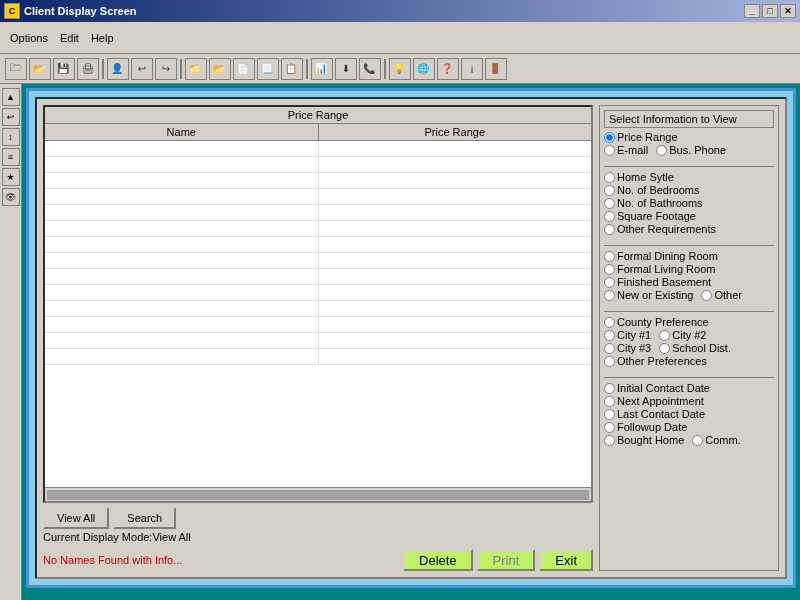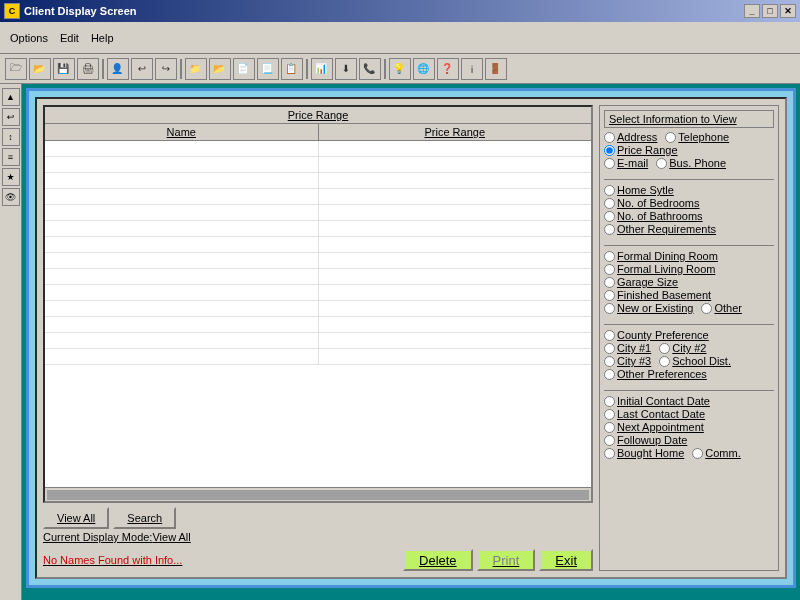--- a/index.html
+++ b/index.html
@@ -351,21 +351,21 @@
 
   <div class="sidebar">
     <div class="sidebar-icon">▲</div>
     <div class="sidebar-icon">↩</div>
     <div class="sidebar-icon">↕</div>
     <div class="sidebar-icon">≡</div>
     <div class="sidebar-icon">★</div>
     <div class="sidebar-icon">👁</div>
   </div>
 
-  <div class="main-content" style="flex:1; display:flex; flex-direction:column;text-decoration:underline;">
+  <div class="main-content" style="flex:1; display:flex; flex-direction:column;">
     <div class="outer-frame">
       <div class="inner-frame">
 
         <div style="flex:1; display:flex; flex-direction:column;">
           <div class="left-panel">
             <div class="panel-title">Price Range</div>
             <div class="table-header">
               <div class="table-header-cell">Name</div>
               <div class="table-header-cell">Price Range</div>
             </div>
@@ -451,30 +451,20 @@
             </div>
           </div>
         </div>
 
         <div class="right-panel">
           <div style="font-size:11px; margin-bottom:3px; border: 1px solid #808080; padding: 2px 4px;">Select Information to View</div>
 
           <div class="radio-group">
             <div class="radio-row">
               <div class="radio-item">
-                <input type="radio" name="displayinfo" id="r_address" style="">
-                <label class="radio-label" for="r_address">Address</label>
-              </div>
-              <div class="radio-item">
-                <input type="radio" name="displayinfo" id="r_telephone" style="">
-                <label class="radio-label" for="r_telephone">Telephone</label>
-              </div>
-            </div>
-            <div class="radio-row">
-              <div class="radio-item">
                 <input type="radio" name="displayinfo" id="r_pricerange" checked="" style="">
                 <label class="radio-label" for="r_pricerange">Price Range</label>
               </div>
             </div>
             <div class="radio-row">
               <div class="radio-item">
                 <input type="radio" name="displayinfo" id="r_email" style="">
                 <label class="radio-label" for="r_email">E-mail</label>
               </div>
               <div class="radio-item">
@@ -500,20 +490,26 @@
               </div>
             </div>
             <div class="radio-row">
               <div class="radio-item">
                 <input type="radio" name="displayinfo" id="r_bathrooms" style="">
                 <label class="radio-label" for="r_bathrooms">No. of Bathrooms</label>
               </div>
             </div>
             <div class="radio-row">
               <div class="radio-item">
+                <input type="radio" name="displayinfo" id="r_sqft" style="">
+                <label class="radio-label" for="r_sqft">Square Footage</label>
+              </div>
+            </div>
+            <div class="radio-row">
+              <div class="radio-item">
                 <input type="radio" name="displayinfo" id="r_otherrequirements" style="">
                 <label class="radio-label" for="r_otherrequirements">Other Requirements</label>
               </div>
             </div>
           </div>
 
           <div class="divider"></div>
 
           <div class="radio-group">
             <div class="radio-row">
@@ -523,26 +519,20 @@
               </div>
             </div>
             <div class="radio-row">
               <div class="radio-item">
                 <input type="radio" name="displayinfo" id="r_formalliving" style="">
                 <label class="radio-label" for="r_formalliving">Formal Living Room</label>
               </div>
             </div>
             <div class="radio-row">
               <div class="radio-item">
-                <input type="radio" name="displayinfo" id="r_garagesize" style="">
-                <label class="radio-label" for="r_garagesize">Garage Size</label>
-              </div>
-            </div>
-            <div class="radio-row">
-              <div class="radio-item">
                 <input type="radio" name="displayinfo" id="r_finishedbasement" style="">
                 <label class="radio-label" for="r_finishedbasement">Finished Basement</label>
               </div>
             </div>
             <div class="radio-row">
               <div class="radio-item">
                 <input type="radio" name="displayinfo" id="r_neworexisting" style="">
                 <label class="radio-label" for="r_neworexisting">New or Existing</label>
               </div>
               <div class="radio-item">
@@ -593,28 +583,28 @@
 
           <div class="radio-group">
             <div class="radio-row">
               <div class="radio-item">
                 <input type="radio" name="displayinfo" id="r_initialcontact" style="">
                 <label class="radio-label" for="r_initialcontact">Initial Contact Date</label>
               </div>
             </div>
             <div class="radio-row">
               <div class="radio-item">
+                <input type="radio" name="displayinfo" id="r_nextappt" style="">
+                <label class="radio-label" for="r_nextappt">Next Appointment</label>
+              </div>
+            </div>
+            <div class="radio-row">
+              <div class="radio-item">
                 <input type="radio" name="displayinfo" id="r_lastcontact" style="">
                 <label class="radio-label" for="r_lastcontact">Last Contact Date</label>
-              </div>
-            </div>
-            <div class="radio-row">
-              <div class="radio-item">
-                <input type="radio" name="displayinfo" id="r_nextappt" style="">
-                <label class="radio-label" for="r_nextappt">Next Appointment</label>
               </div>
             </div>
             <div class="radio-row">
               <div class="radio-item">
                 <input type="radio" name="displayinfo" id="r_followup" style="">
                 <label class="radio-label" for="r_followup">Followup Date</label>
               </div>
             </div>
             <div class="radio-row">
               <div class="radio-item">

